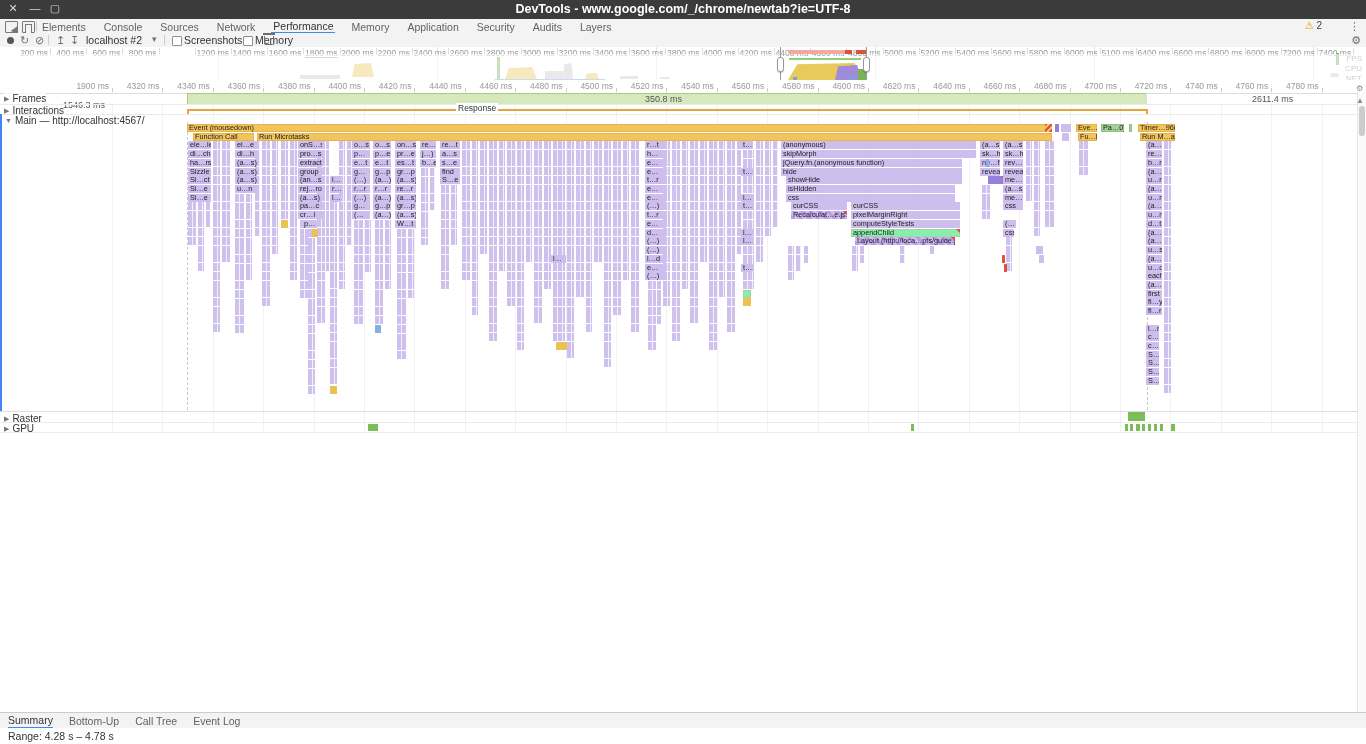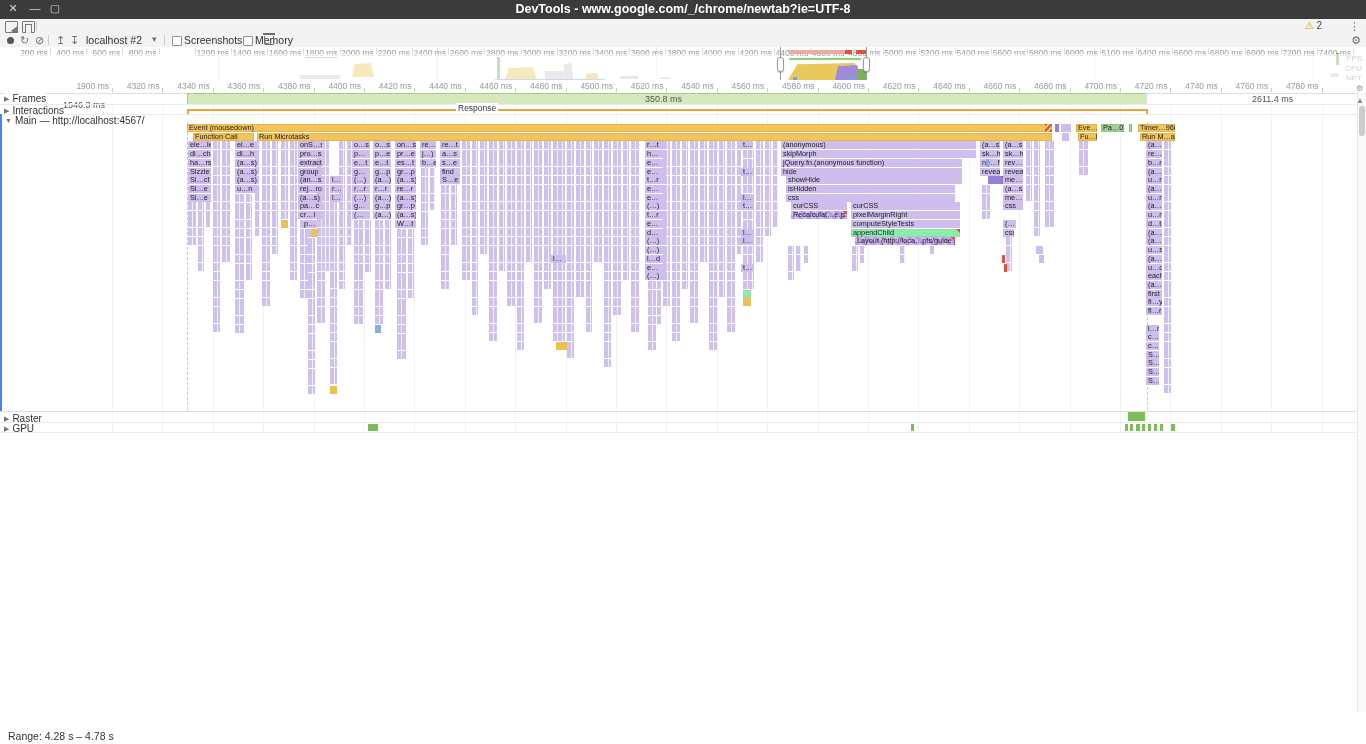--- a/index.html
+++ b/index.html
@@ -102,20 +102,32 @@
     <span class="winbtn" style="left:6px">✕</span>
     <span class="winbtn" style="left:28px">—</span>
     <span class="winbtn" style="left:48px">▢</span>
     <span class="title">DevTools - www.google.com/_/chrome/newtab?ie=UTF-8</span>
   </div>
 
   <div class="abs" id="tabbar">
     <span class="abs mini-ico" id="insp-ico"></span>
     <span class="abs mini-ico" id="dev-ico"></span>
     <span class="abs" id="tab-sep"></span>
+    <div id="tabstrip">
+        <span class="tab">Elements</span>
+        <span class="tab">Console</span>
+        <span class="tab">Sources</span>
+        <span class="tab">Network</span>
+        <span class="tab active">Performance</span>
+        <span class="tab">Memory</span>
+        <span class="tab">Application</span>
+        <span class="tab">Security</span>
+        <span class="tab">Audits</span>
+        <span class="tab">Layers</span>
+      </div>
     <span class="abs" id="warn-badge"><span class="tri">⚠</span> <span>2</span></span>
     <span class="abs" id="kebab">⋮</span>
   </div>
 
   <div class="abs" id="ptoolbar">
     <span class="abs" id="rec-dot"></span>
     <span class="tbico" style="left:20px">↻</span>
     <span class="tbico" style="left:35px">⊘</span>
     <span class="vsep" style="left:48px"></span>
     <span class="tbico" style="left:56px">↥</span>
@@ -611,17 +623,25 @@
         <div class="gpubar" style="position: absolute; left: 1160px; top: 332px; width: 3px; height: 7px;"></div>
         <div class="gpubar" style="position: absolute; left: 1171px; top: 332px; width: 4px; height: 7px;"></div>
       </div>
   </div>
 
   <div class="abs" id="vscroll"></div>
   <span class="sb-arr" style="top:84px">⚙</span>
   <span class="sb-arr" style="top:96px">▲</span>
   <div class="abs" id="vthumb"></div>
 
+  <div class="abs" id="drawer-tabs">
+    <div id="dtabstrip">
+        <span class="dtab active">Summary</span>
+        <span class="dtab">Bottom-Up</span>
+        <span class="dtab">Call Tree</span>
+        <span class="dtab">Event Log</span>
+      </div>
+  </div>
   <div class="abs" id="drawer-body">
     <span id="range-text">Range: 4.28 s – 4.78 s</span>
 
   </div>
 </div>
 
 </body></html>

